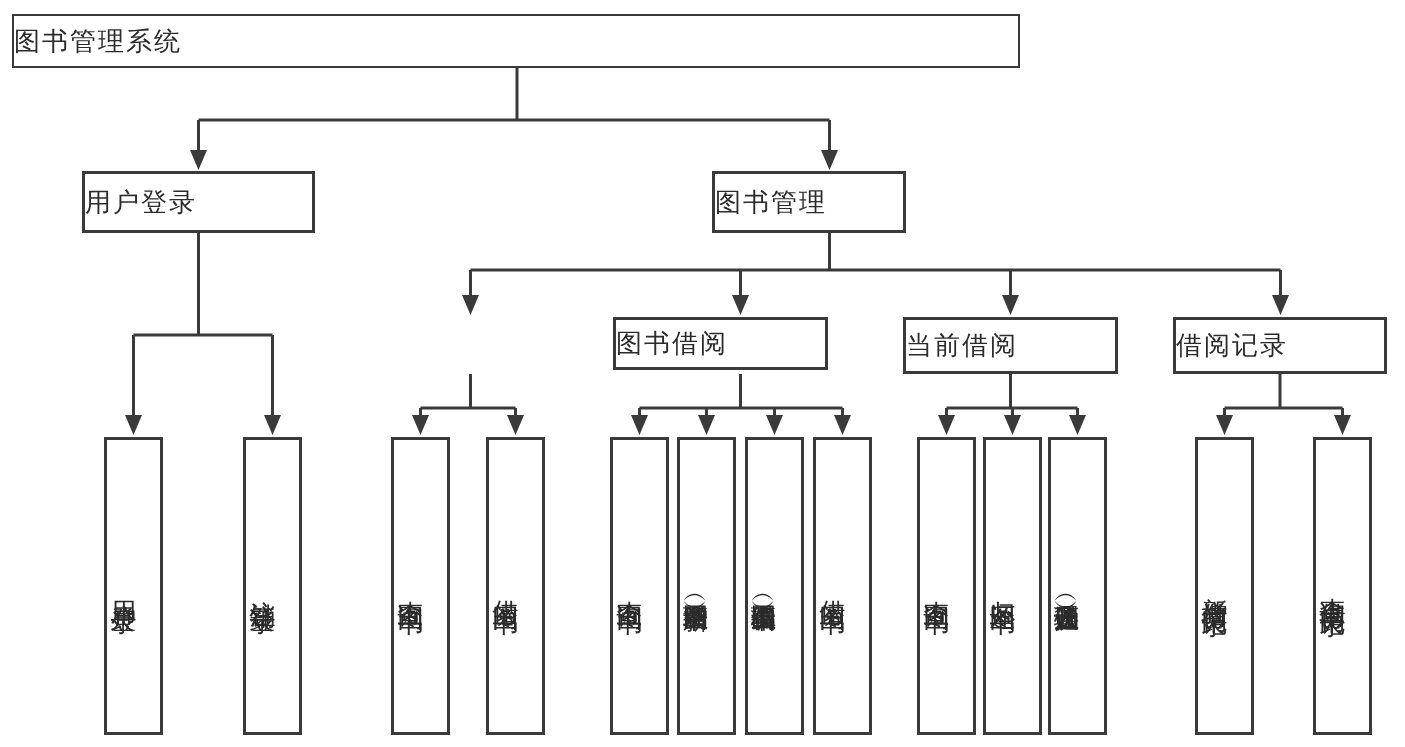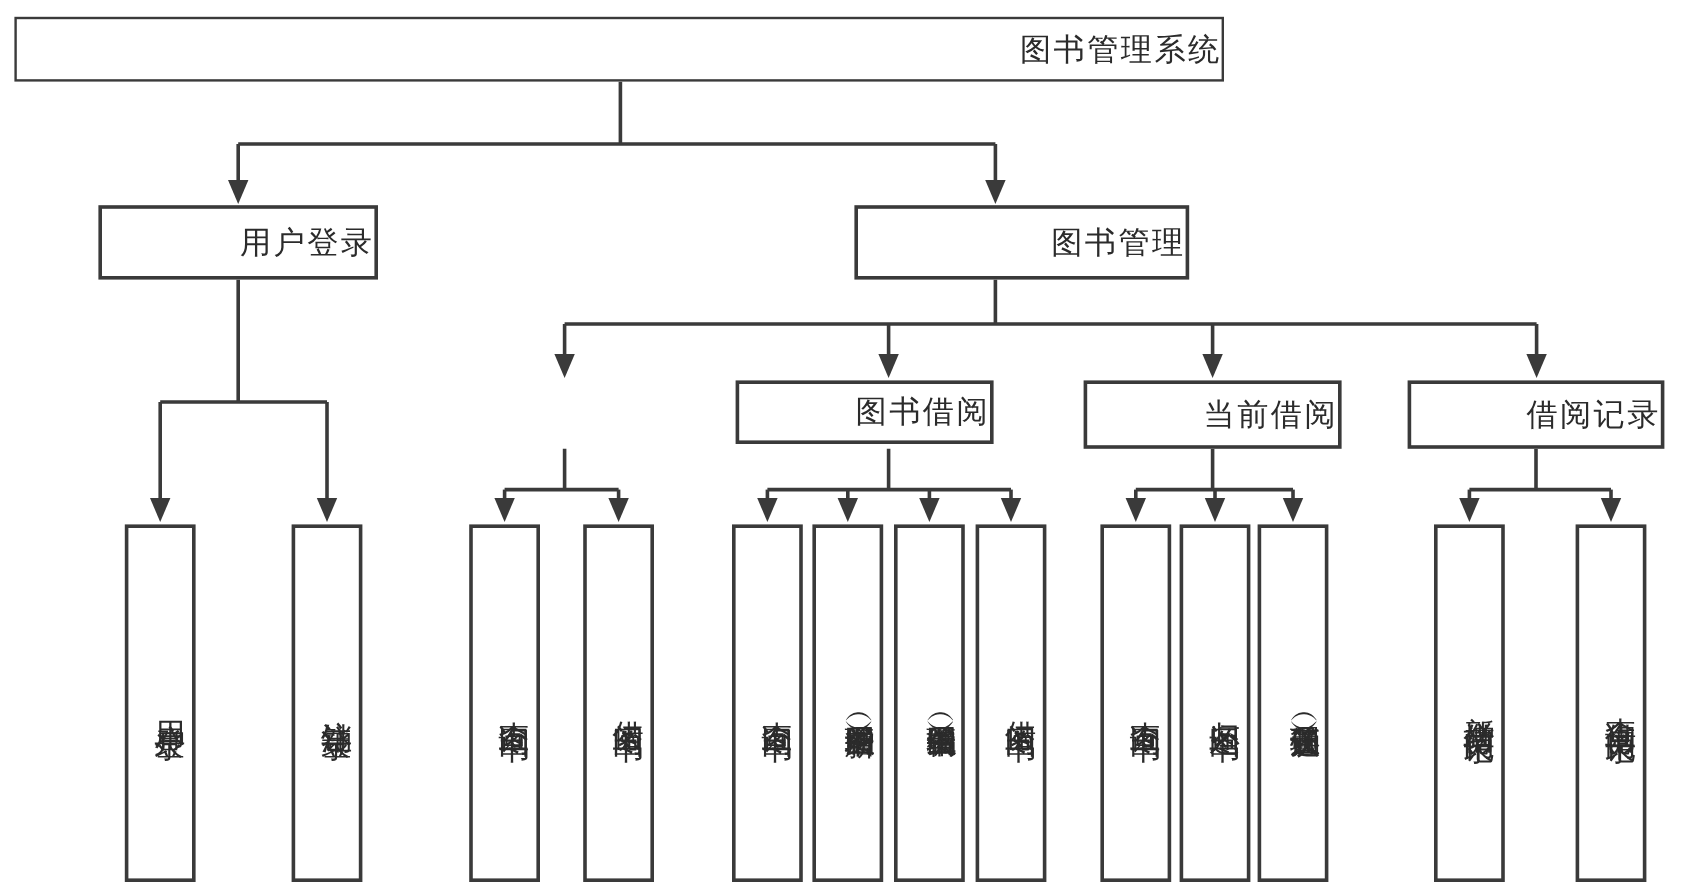--- a/index.html
+++ b/index.html
@@ -17,21 +17,21 @@
   }
   .canvas{position:relative;width:1405px;height:747px;background:var(--background);}
   .connectors{position:absolute;left:0;top:0;z-index:1;}
   .connectors path{stroke:var(--line);stroke-width:3;fill:none;}
   .connectors line{stroke:var(--line);stroke-width:3;}
   .connectors polygon{fill:var(--line);stroke:none;}
   .node{
     position:absolute;z-index:2;box-sizing:border-box;
     background:var(--background);
     border:3px solid var(--line);
-    display:flex;align-items:center;justify-content:flex-end;
+    display:flex;align-items:center;justify-content:flex-start;
     text-align:center;
   }
   .node.root{border-width:2px;}
   .hlabel{font-size:26px;letter-spacing:2px;white-space:nowrap;}
   .vlabel{
     writing-mode:vertical-rl;
     text-orientation:mixed;
     font-size:26px;letter-spacing:3px;
     white-space:nowrap;
   }
@@ -105,21 +105,21 @@
       <polygon points="1334,415 1351,415 1342.5,435"></polygon>
   </svg>
 
   <div class="node root" style="left:12px;top:14px;width:1008px;height:54px">
     <span class="hlabel">图书管理系统</span>
   </div>
 
   <div class="node" style="left:82px;top:171px;width:233px;height:62px">
     <span class="hlabel">用户登录</span>
   </div>
-  <div class="node" style="left:712px;top:171px;width:279px;height:62px">
+  <div class="node" style="left:712px;top:171px;width:194px;height:62px">
     <span class="hlabel">图书管理</span>
   </div>
 
   <div class="node" style="left:613px;top:317px;width:215px;height:53px">
     <span class="hlabel">图书借阅</span>
   </div>
   <div class="node" style="left:1173px;top:317px;width:214px;height:57px">
     <span class="hlabel">借阅记录</span>
   </div>
   <div class="node" style="left:903px;top:317px;width:215px;height:57px">

